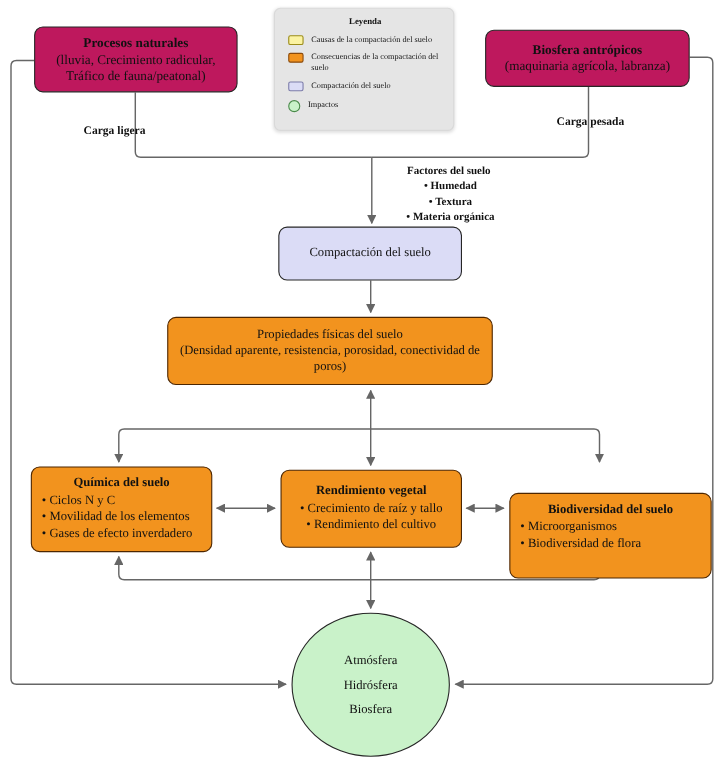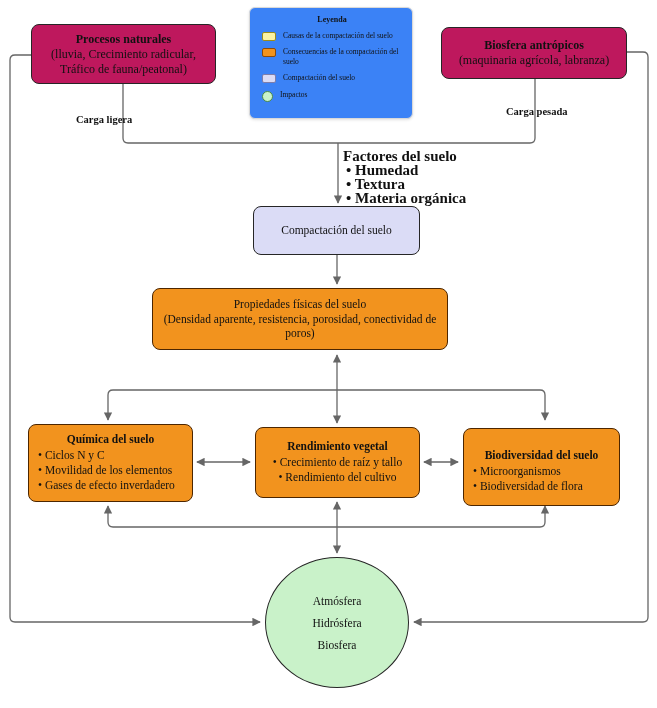--- a/index.html
+++ b/index.html
@@ -17,26 +17,26 @@
   .orange{background:#F2931E;border:1.6px solid #4D2600;font-size:11.5px;}
   .lavender{background:#DBDCF6;border:1.4px solid #262626;font-size:11.5px;}
   .green-circle{background:#C9F2C9;border:1.6px solid #262626;border-radius:50%;font-size:11.5px;}
   .green-circle .lines div{line-height:22px;}
 
   .bullets{text-align:left;padding-left:9px;margin-top:2px;}
   .bullets div{line-height:15px;}
   .bullets-center{text-align:center;padding-left:0;}
 
   .edge-label{position:absolute;font-size:10.5px;font-weight:bold;white-space:nowrap;}
-  .factores{position:absolute;font-size:15px;font-weight:bold;text-align:left;}
+  .factores{position:absolute;font-size:10px;font-weight:bold;text-align:center;}
   .factores div{line-height:14px;}
   .factores .f-bullets div{padding-left:3px;}
 
   .legend{position:absolute;left:249px;top:7px;width:164px;height:112px;box-sizing:border-box;
-          background:#3b82f6;border:1px solid #d9d9d9;border-radius:6px;
+          background:#e5e5e5;border:1px solid #d9d9d9;border-radius:6px;
           box-shadow:0 1px 3px rgba(0,0,0,0.12);padding:7px 10px 20px 12px;}
   .legend-title{font-size:8px;font-weight:bold;text-align:center;margin-bottom:7px;}
   .legend-row{display:flex;align-items:flex-start;margin-bottom:6px;}
   .legend-label{font-size:7.5px;line-height:1.35;}
   .sw{flex:0 0 auto;width:14px;height:9px;border-radius:2px;margin-right:7px;margin-top:1px;box-sizing:border-box;}
   .sw-yellow{background:#FBF3A2;border:1px solid #9b8c1a;}
   .sw-orange{background:#F2931E;border:1px solid #8a4a0b;}
   .sw-lavender{background:#DBDCF6;border:1px solid #7d7daa;}
   .sw-green{background:#C9F2C9;border:1px solid #4a8a4a;width:11px;height:11px;border-radius:50%;}
 </style>
@@ -141,21 +141,21 @@
   </div>
 
   <div class="node orange" style="left:255px;top:427px;width:165px;height:71px;justify-content:flex-start;padding-top:11px;">
     <div class="node-title">Rendimiento vegetal</div>
     <div class="bullets bullets-center">
         <div>• Crecimiento de raíz y tallo</div>
         <div>• Rendimiento del cultivo</div>
       </div>
   </div>
 
-  <div class="node orange" style="left:463px;top:428px;width:157px;height:78px;justify-content:flex-start;padding-top:19px;">
+  <div class="node orange" style="left:463px;top:448px;width:184px;height:78px;justify-content:flex-start;padding-top:7px;">
     <div class="node-title">Biodiversidad del suelo</div>
     <div class="bullets">
         <div>• Microorganismos</div>
         <div>• Biodiversidad de flora</div>
       </div>
   </div>
 
   <div class="node green-circle" style="left:265px;top:557px;width:144px;height:131px;">
     <div class="lines">
         <div>Atmósfera</div>

